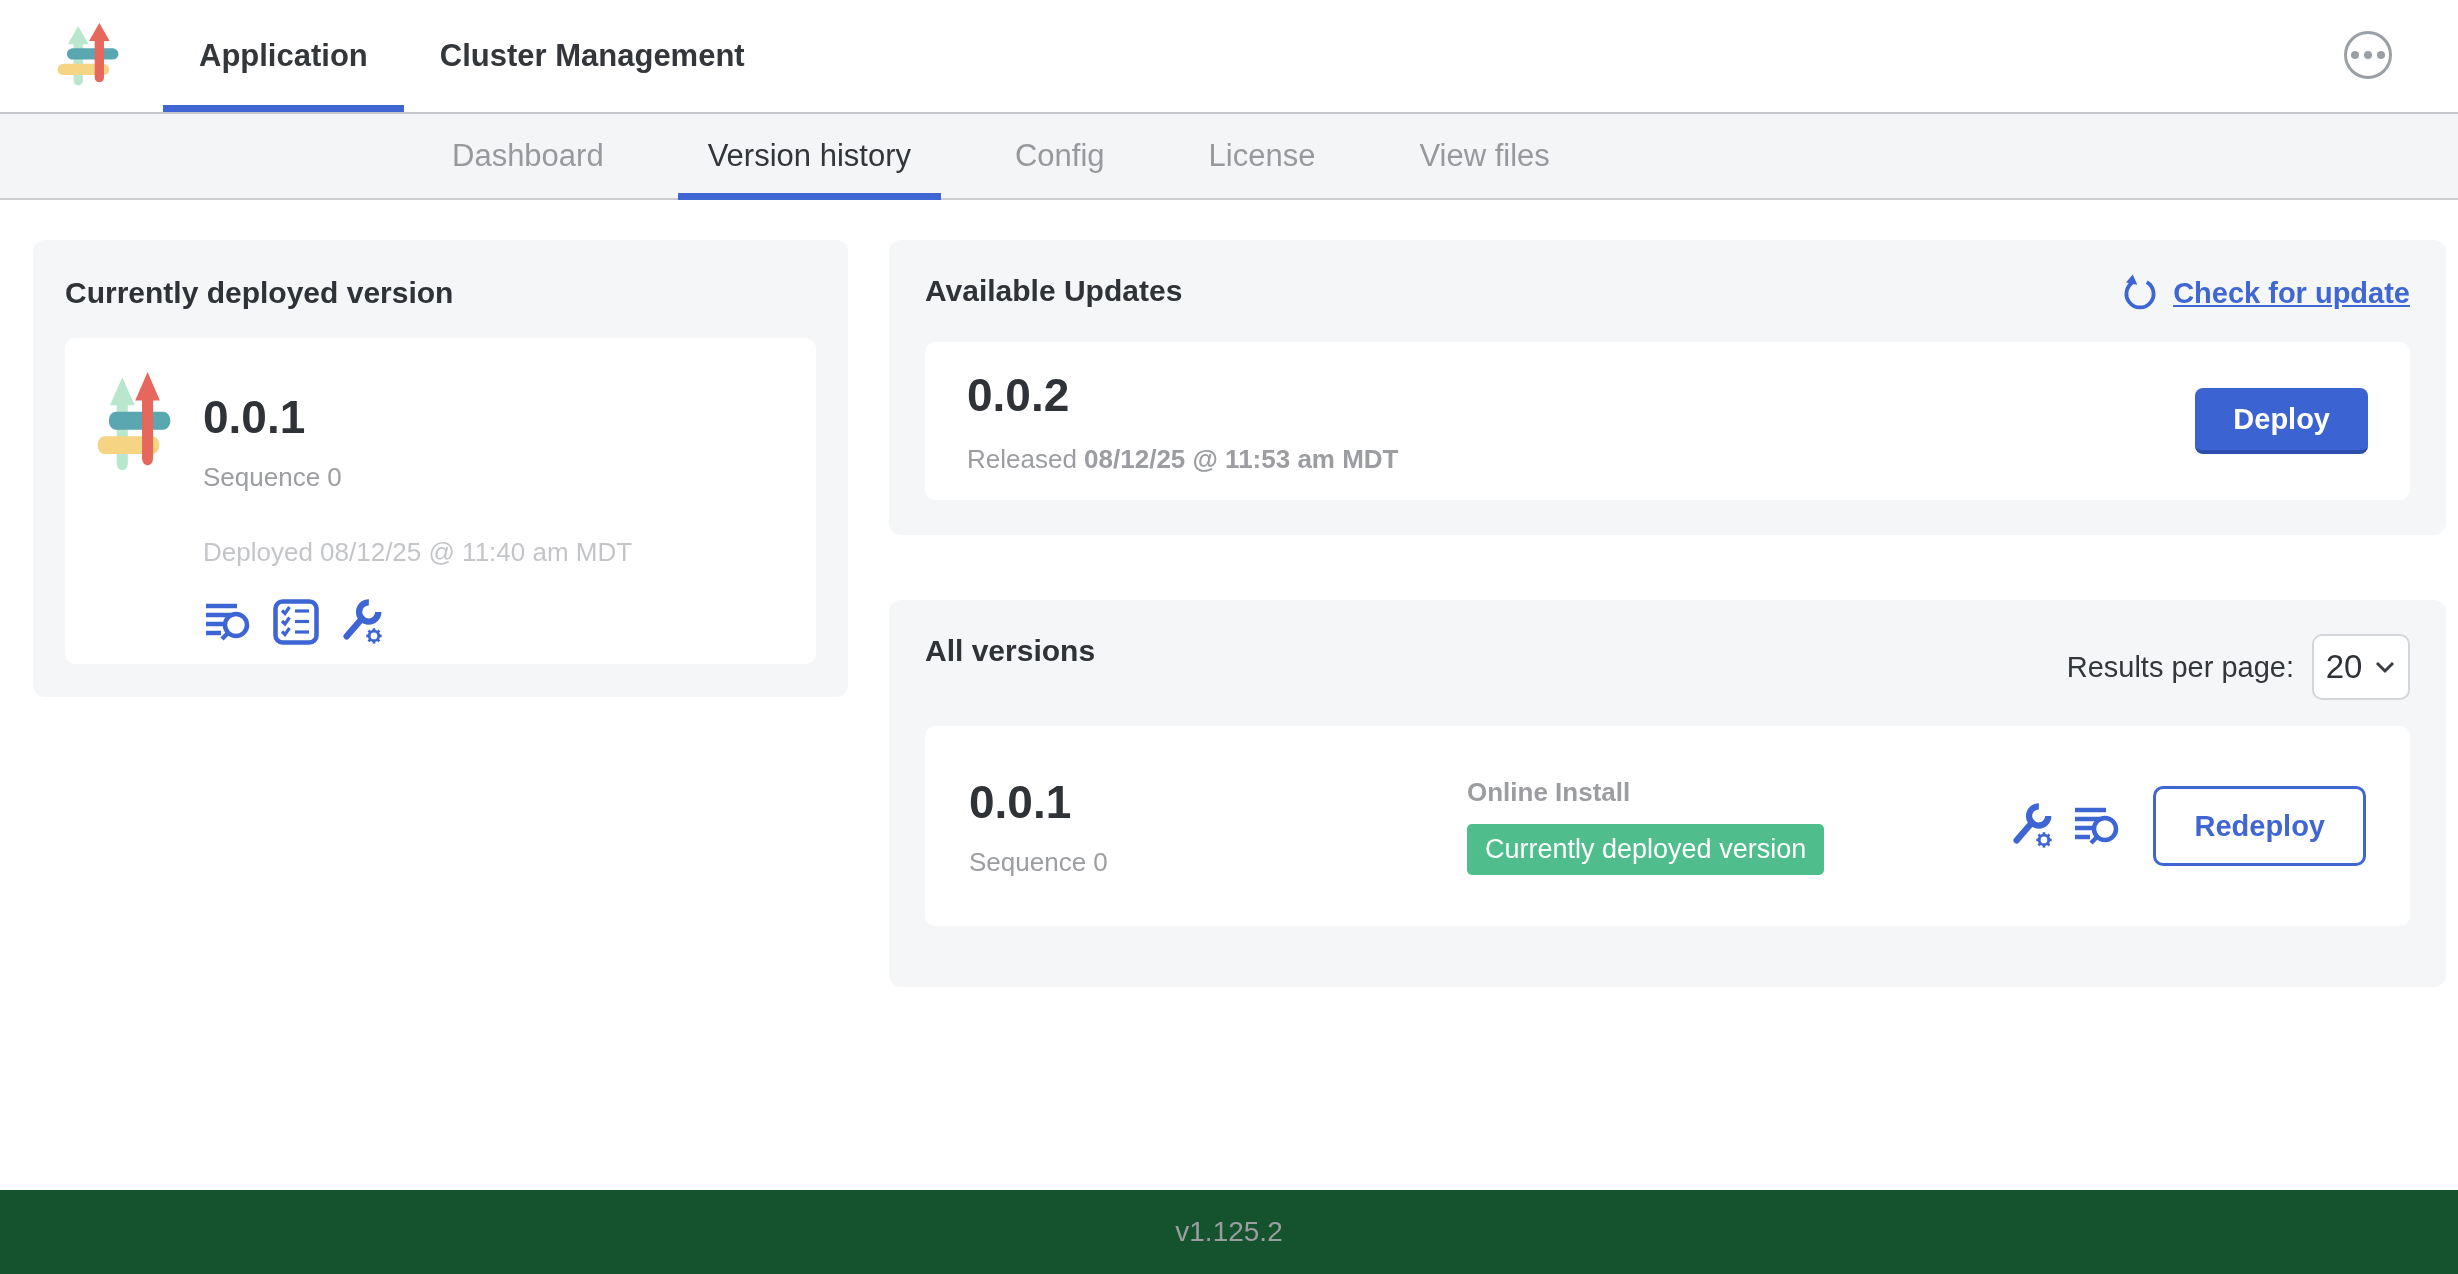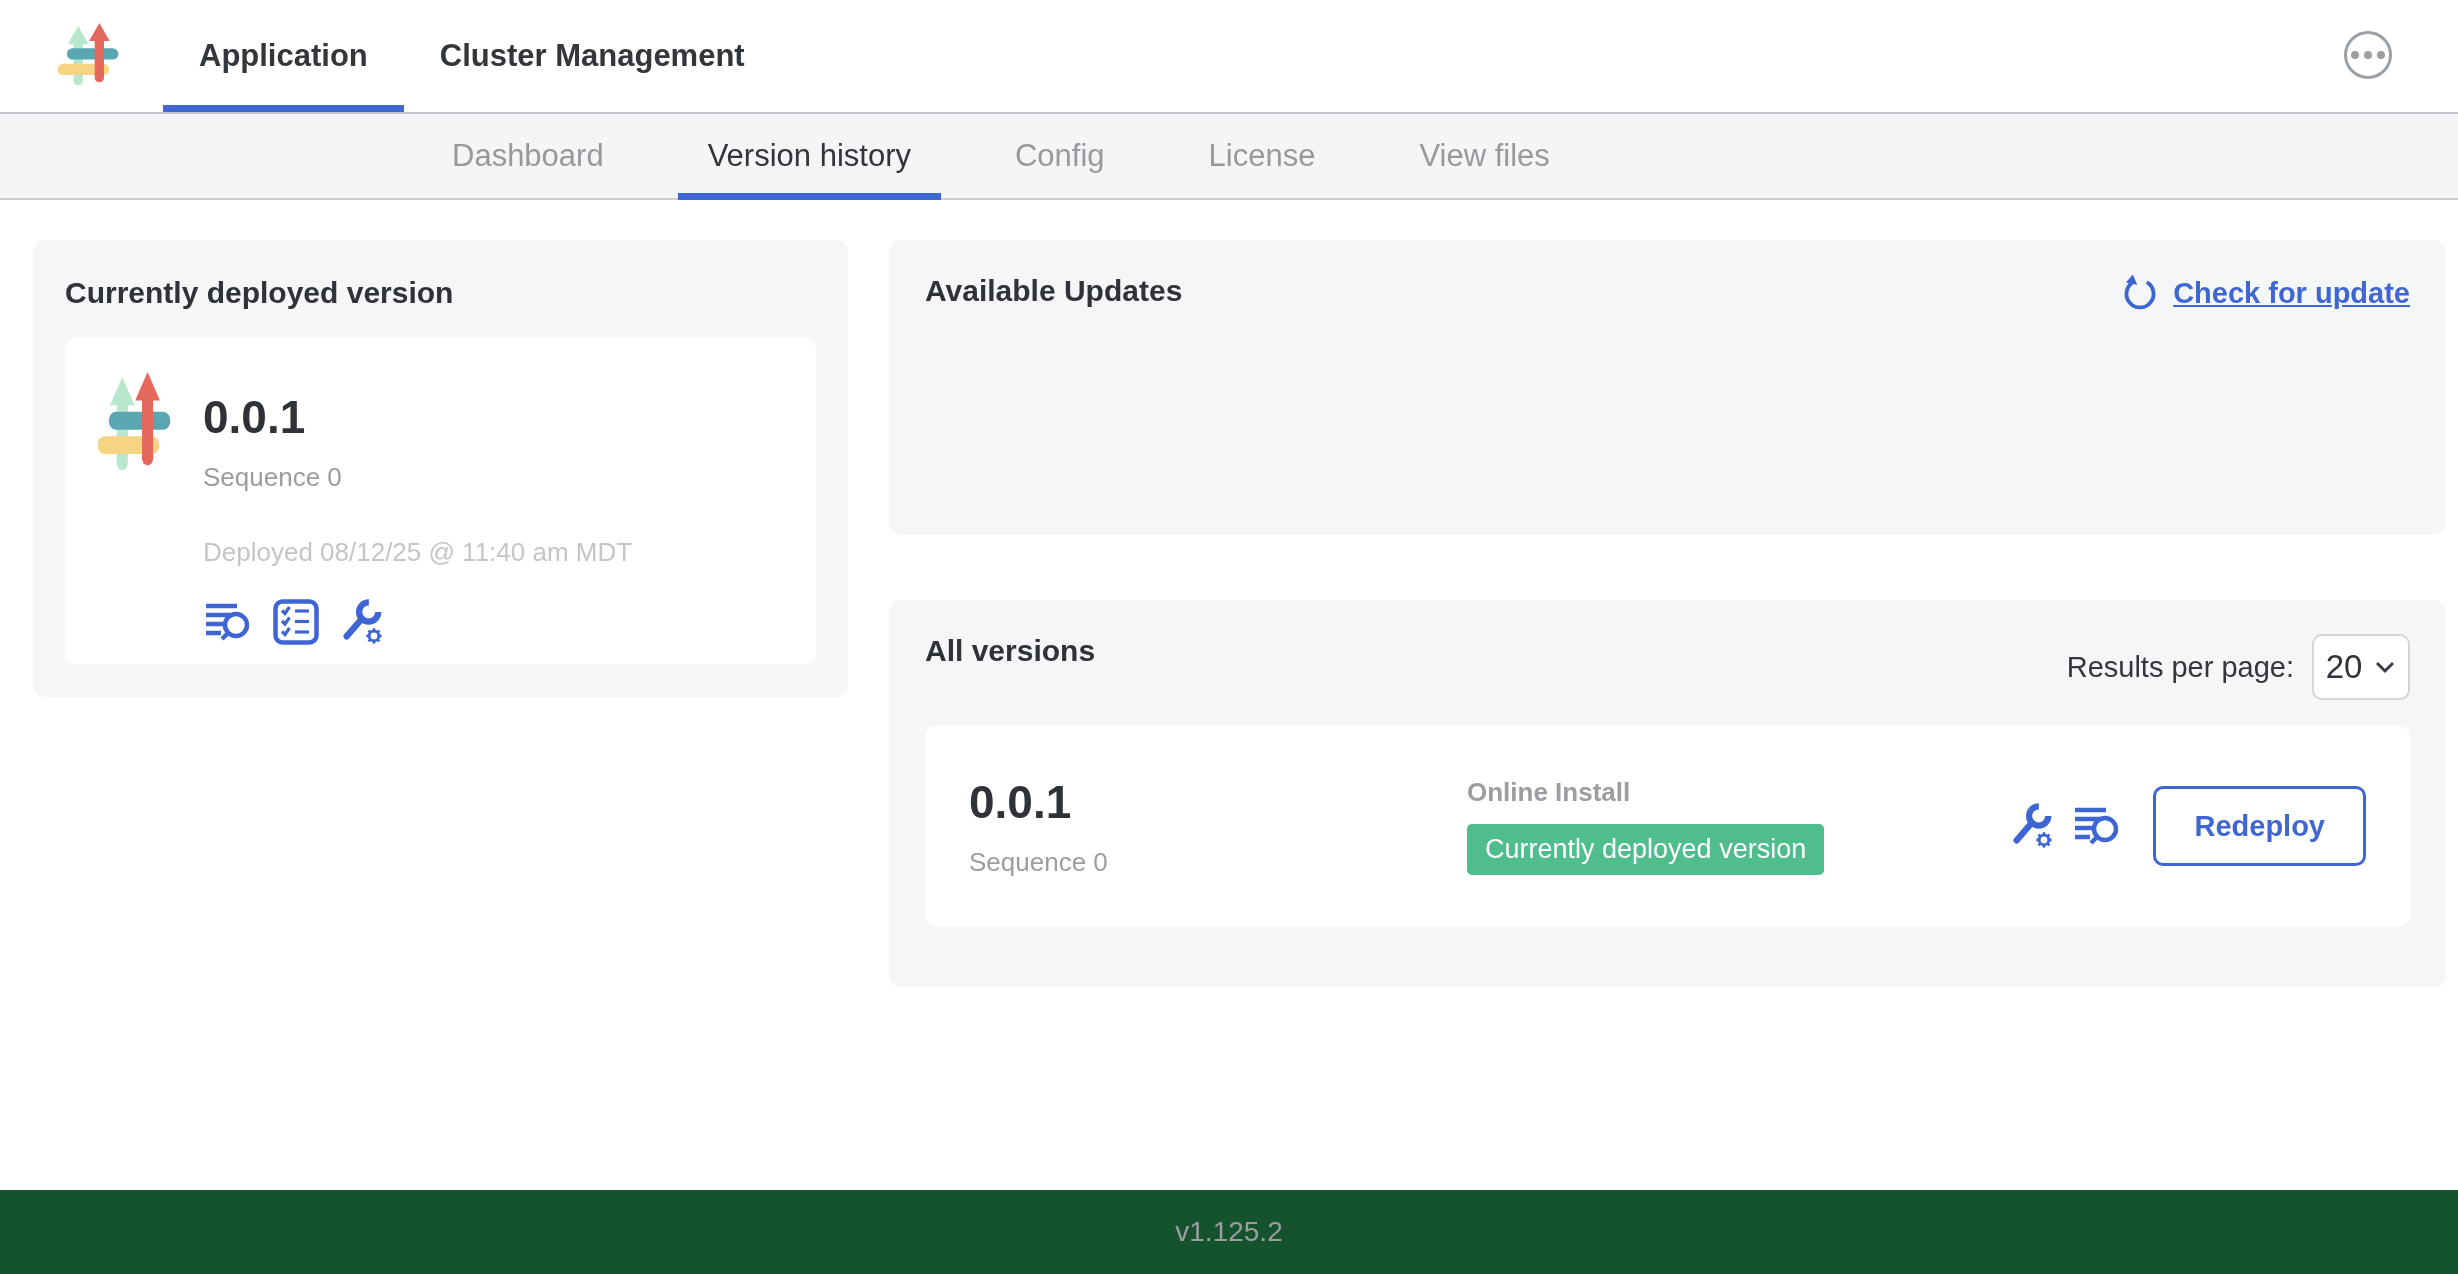--- a/index.html
+++ b/index.html
@@ -190,20 +190,30 @@
       <div class="flex-between">
         <div class="section-title">Available Updates</div>
         <div class="check-link">
           <svg viewBox="0 0 42 42" width="38" height="38" fill="none" class="blue-icon">
             <path d="M 28.5 9 A 15 15 0 1 1 13.5 9" stroke-width="4.2"></path>
             <polygon points="13,0.5 5.5,9.5 18,12" fill="#3d65d3" stroke="none"></polygon>
           </svg>
           <span>Check for update</span>
         </div>
       </div>
+      <div class="au-inner">
+        <div>
+          <div class="version-big">0.0.2</div>
+          <div class="meta released-line">
+            <span>Released</span>
+            <b>08/12/25 @ 11:53 am MDT</b>
+          </div>
+        </div>
+        <button class="btn-primary">Deploy</button>
+      </div>
     </div>
 
     <div class="section-card av-card">
       <div class="flex-between">
         <div class="section-title">All versions</div>
         <div class="rpp">
           <span class="rpp-label">Results per page:</span>
           <div class="select-box">
             <span>20</span>
             <svg width="22" height="14" viewBox="0 0 22 14">

